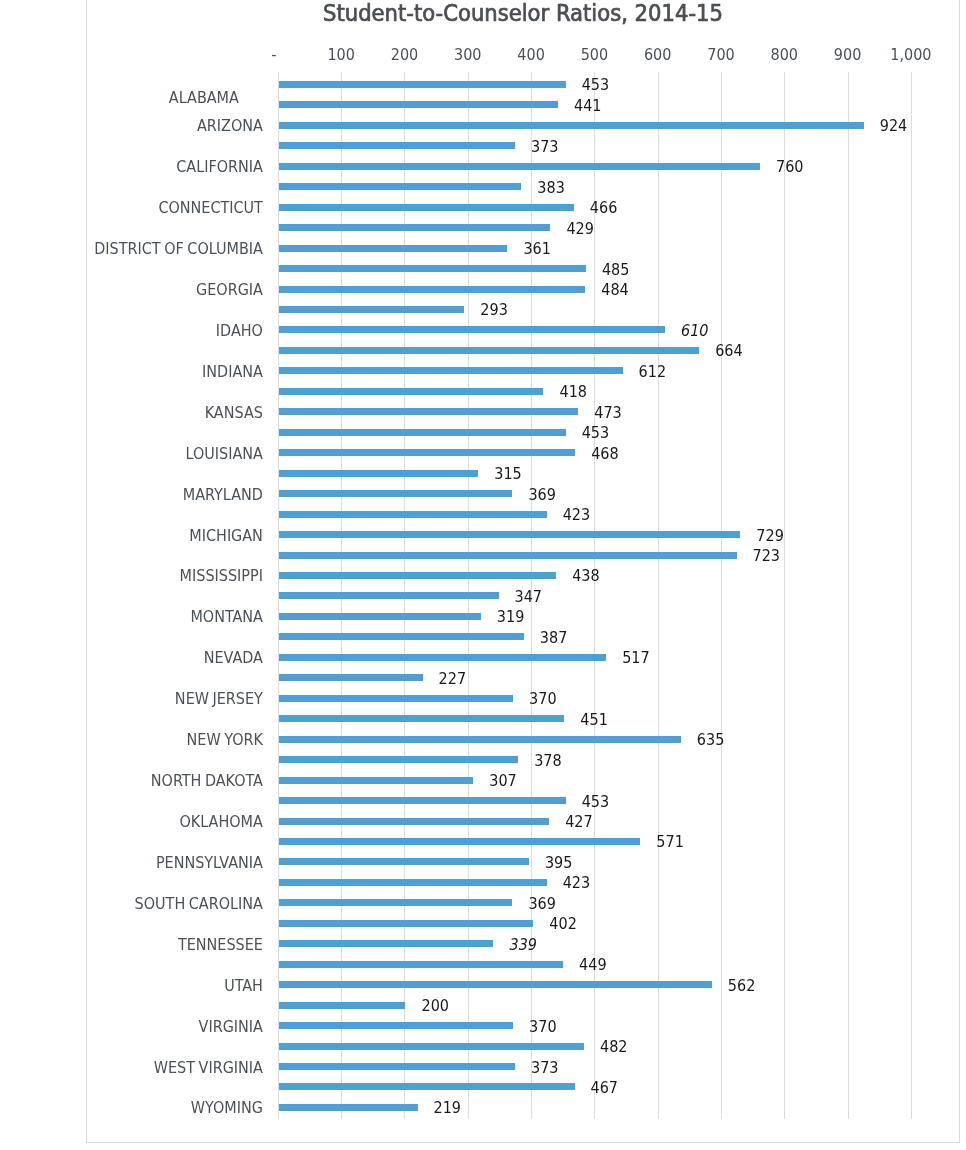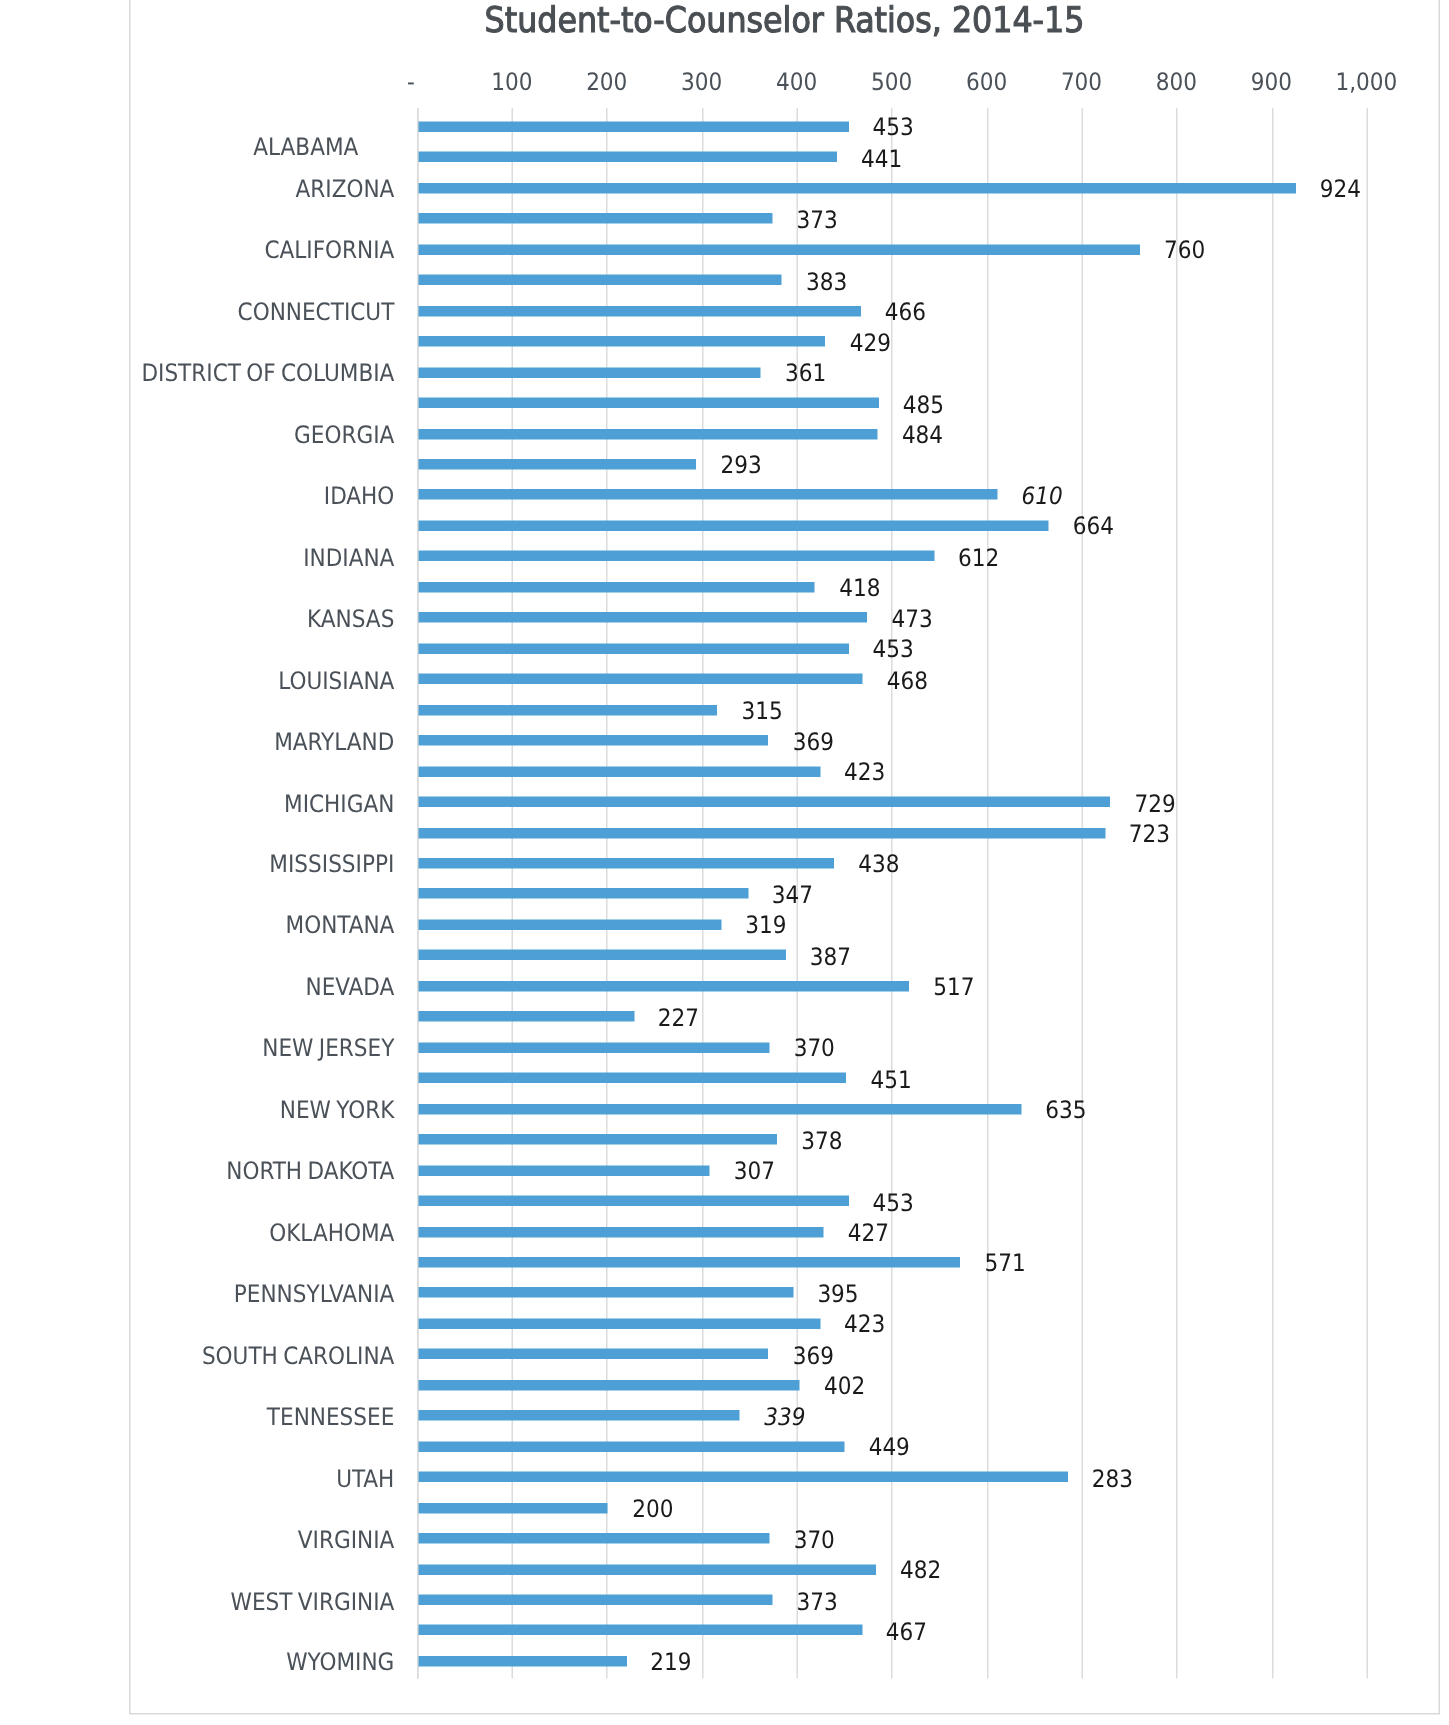--- a/index.html
+++ b/index.html
@@ -185,21 +185,21 @@
         <div class="dlabel" style="left: 211.331px; top: 696.897px;">307</div>
         <div class="dlabel" style="left: 303.749px; top: 717.358px;">453</div>
         <div class="dlabel" style="left: 287.291px; top: 737.819px;">427</div>
         <div class="dlabel" style="left: 378.443px; top: 758.279px;">571</div>
         <div class="dlabel" style="left: 267.035px; top: 778.74px;">395</div>
         <div class="dlabel" style="left: 284.759px; top: 799.201px;">423</div>
         <div class="dlabel" style="left: 250.577px; top: 819.662px;">369</div>
         <div class="dlabel" style="left: 271.466px; top: 840.123px;">402</div>
         <div class="dlabel" style="left: 231.587px; top: 860.583px; font-style: italic;">339</div>
         <div class="dlabel" style="left: 301.217px; top: 881.044px;">449</div>
-        <div class="dlabel" style="left: 449.972px; top: 901.505px;">283</div>
+        <div class="dlabel" style="left: 449.972px; top: 901.505px;">562</div>
         <div class="dlabel" style="left: 143.6px; top: 921.966px;">200</div>
         <div class="dlabel" style="left: 251.21px; top: 942.426px;">370</div>
         <div class="dlabel" style="left: 322.106px; top: 962.887px;">482</div>
         <div class="dlabel" style="left: 253.109px; top: 983.348px;">373</div>
         <div class="dlabel" style="left: 312.611px; top: 1003.81px;">467</div>
         <div class="dlabel" style="left: 155.627px; top: 1024.27px;">219</div>
       </div>
   </div>
 </div>
 

